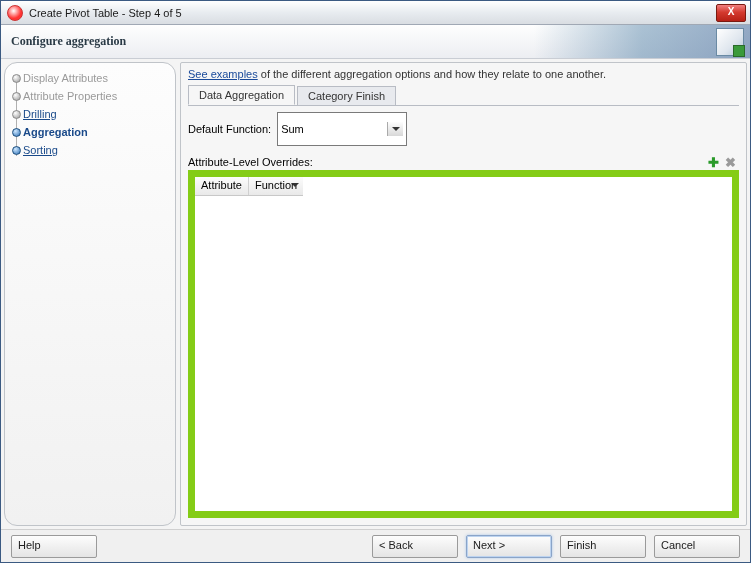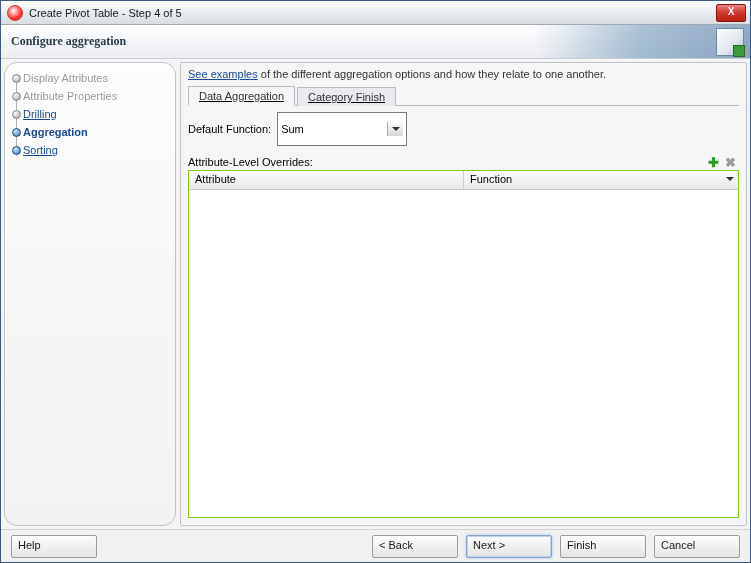--- a/index.html
+++ b/index.html
@@ -180,24 +180,23 @@
     color: #333;
     margin-bottom: 3px;
   }
   .hint .lnk {
     color: #1a4a9a;
     text-decoration: underline;
     cursor: pointer;
   }
   .tabs {
     display: flex;
-    align-items: flex-end;
+    align-items: center;
     border-bottom: 1px solid #b8bcc4;
     height: 22px;
-    text-decoration: underline;
   }
   .tab {
     padding: 3px 10px;
     border: 1px solid #b8bcc4;
     border-bottom: none;
     background: #e8eaee;
     margin-right: 2px;
     position: relative;
     top: 1px;
     color: #333;
@@ -269,24 +268,24 @@
     align-items: center;
     justify-content: center;
     font-weight: bold;
     font-size: 13px;
     line-height: 13px;
   }
   .ico.plus { color: #2a9a2a; cursor: pointer; }
   .ico.del { color: #9a9a9a; }
   .table {
     flex: 1;
-    border: 1px solid #84cc16;
+    border: 7px solid #84cc16;
     background: #fff;
     display: flex;
-    flex-direction: column;
+    flex-direction: row;
   }
   .thead {
     display: flex;
     background: linear-gradient(to bottom, #fcfcfc, #e9e9e9);
     border-bottom: 1px solid #c8c8c8;
     height: 18px;
   }
   .th {
     flex: 1;
     padding: 2px 6px;

